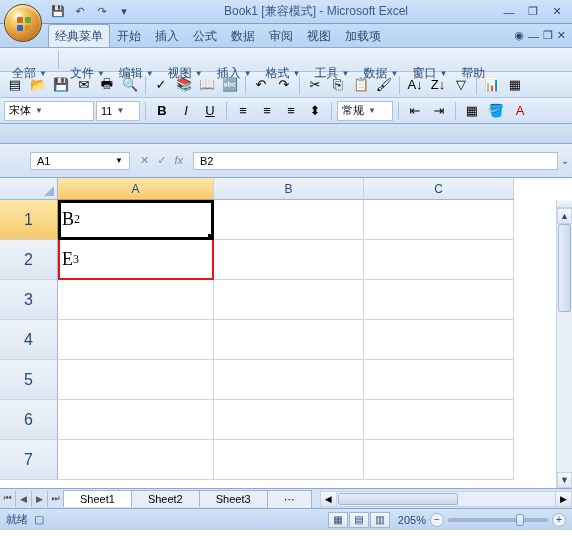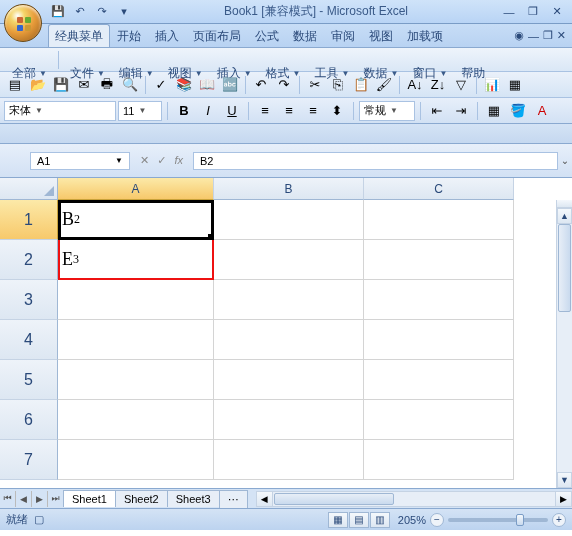--- a/index.html
+++ b/index.html
@@ -73,21 +73,21 @@
   .vscroll { position:absolute; right:0; top:22px; width:16px; bottom:0; background:#e7eef7; border-left:1px solid #c5d3e4;}
   .vscroll .up,.vscroll .dn{height:16px;display:flex;align-items:center;justify-content:center;font-size:9px;color:#2b4a7a;background:linear-gradient(#f4f8fc,#dde7f2);border:1px solid #c5d3e4;}
   .vscroll .dn{position:absolute;bottom:0;left:0;right:0;}
   .vscroll .split{height:8px;background:linear-gradient(#f4f8fc,#dde7f2);border-bottom:1px solid #c5d3e4;}
   .vscroll .thumb{position:absolute;top:24px;left:1px;right:1px;height:88px;background:linear-gradient(90deg,#e7eef7,#c9daee);border:1px solid #9fb7d4;border-radius:2px;}
   
   
   .tabbar { height: 20px; background: #d4e3f5; display:flex; align-items:center; border-top:1px solid #8aa9d0; font-size:11px;}
   .tabnav { display:flex; gap:0;}
   .tabnav span{width:16px;height:16px;display:flex;align-items:center;justify-content:center;color:#555;font-size:9px;border-right:1px solid #bbb;}
-  .stab { padding:2px 8px; background:#e7eef7; border:1px solid #9fb7d4; border-bottom:none; margin-left:-1px;}
+  .stab { padding:2px 16px; background:#e7eef7; border:1px solid #9fb7d4; border-bottom:none; margin-left:-1px;}
   .stab.active { background:#fff; font-weight:normal; position:relative; z-index:1;}
   .hscroll { flex:1; height:16px; margin-left:8px; background:#e7eef7; border:1px solid #c5d3e4; position:relative;}
   .hscroll .lt,.hscroll .rt{position:absolute;top:0;width:16px;height:14px;display:flex;align-items:center;justify-content:center;font-size:9px;background:linear-gradient(#f4f8fc,#dde7f2);}
   .hscroll .lt{left:0;border-right:1px solid #c5d3e4;} .hscroll .rt{right:0;border-left:1px solid #c5d3e4;}
   .hscroll .thumb{position:absolute;left:17px;top:1px;height:12px;width:120px;background:linear-gradient(#e7eef7,#c9daee);border:1px solid #9fb7d4;border-radius:2px;}
   
   
   .status { height: 22px; background: linear-gradient(#d4e3f5,#bcd3ef); display:flex; align-items:center; padding:0 6px; font-size:11px; color:#2b4a7a; border-top:1px solid #8aa9d0;}
   .status .views { margin-left:auto; display:flex; gap:1px;}
   .status .views span{width:20px;height:16px;border:1px solid #9fb7d4;background:linear-gradient(#f4f8fc,#dde7f2);display:flex;align-items:center;justify-content:center;font-size:10px;}
@@ -121,21 +121,20 @@
     <div class="winbtn">—</div>
     <div class="winbtn">❐</div>
     <div class="winbtn">✕</div>
   </div>
 </div>
 
 <div class="ribtabs">
   <div class="ribtab active">经典菜单</div>
   <div class="ribtab">开始</div>
   <div class="ribtab">插入</div>
-  <div class="ribtab">页面布局</div>
   <div class="ribtab">公式</div>
   <div class="ribtab">数据</div>
   <div class="ribtab">审阅</div>
   <div class="ribtab">视图</div>
   <div class="ribtab">加载项</div>
   <div class="ribright">
     <span>◉</span>
     <span>—</span>
     <span>❐</span>
     <span>✕</span>
@@ -208,21 +207,21 @@
   <div class="tsep"></div>
   <div class="tbtn">A↓</div>
   <div class="tbtn">Z↓</div>
   <div class="tbtn">▽</div>
   <div class="tsep"></div>
   <div class="tbtn">📊</div>
   <div class="tbtn">▦</div>
 </div>
 
 <div class="fmtrow">
-  <div class="combo" style="width:112px">
+  <div class="combo" style="width:90px">
       <span>宋体</span>
       <span class="dd">▼</span>
     </div>
   <div class="combo" style="width:44px">
       <span>11</span>
       <span class="dd">▼</span>
     </div>
   <div class="tsep"></div>
   <div class="tbtn">
       <b>B</b>

